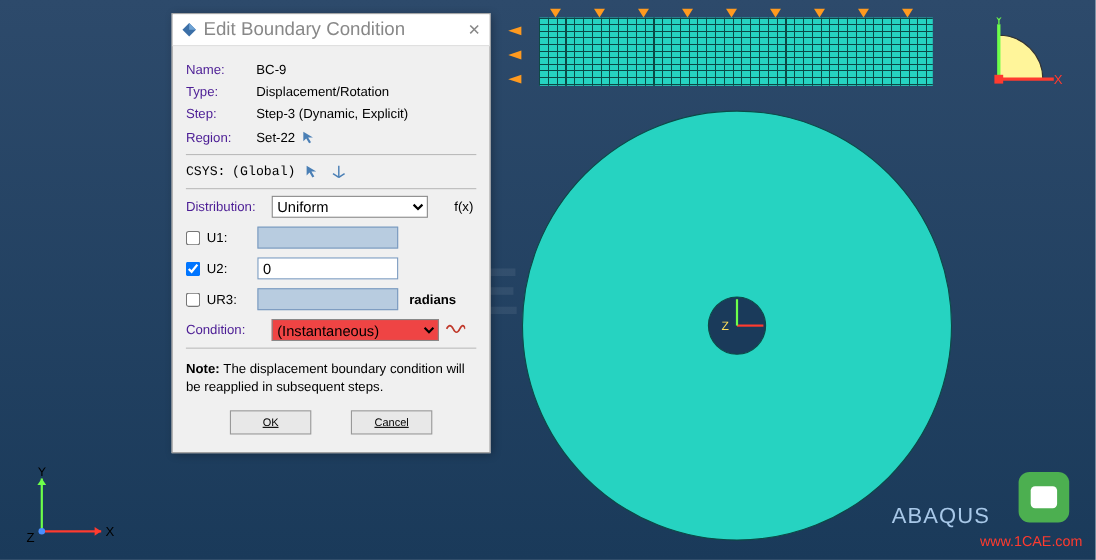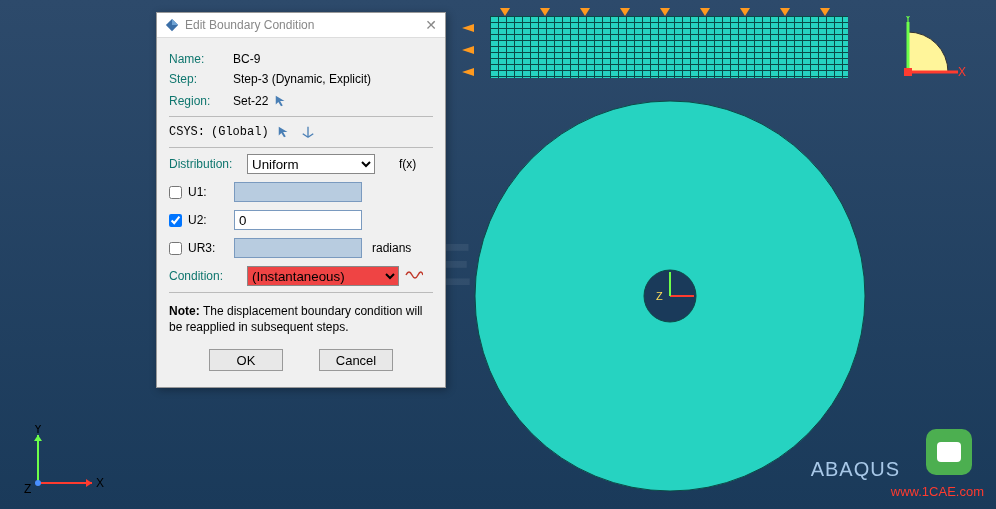--- a/index.html
+++ b/index.html
@@ -1,42 +1,42 @@
 <!DOCTYPE html>
 <html><head>
 <meta charset="utf-8">
 <style>
 * { box-sizing: border-box; margin: 0; padding: 0; }
 body { font-family: "Segoe UI", Arial, sans-serif; font-size: 12px; background: linear-gradient(to bottom, #2d4a6b, #1a3a5a); width: 996px; height: 509px; position: relative; overflow: hidden; }
 .dialog { position: absolute; left: 156px; top: 12px; width: 290px; background: #f0f0f0; border: 1px solid #999; box-shadow: 2px 2px 8px rgba(0,0,0,0.3); }
 .titlebar { display: flex; align-items: center; justify-content: space-between; padding: 4px 8px; background: #fff; border-bottom: 1px solid #ddd; }
-.titlebar-left { display: flex; align-items: center; gap: 6px; color: #888; font-size: 12px; }
+.titlebar-left { display: flex; align-items: center; gap: 6px; color: #888; font-size: 17px; }
 .titlebar-icon { width: 14px; height: 14px; }
 .close-x { color: #888; cursor: pointer; font-size: 14px; }
 .dialog-body { padding: 8px 12px; }
 .row { display: flex; align-items: center; margin: 6px 0; }
-.label { width: 64px; color: #0f766e; }
+.label { width: 64px; color: #4c1d95; }
 .val { color: #000; }
 .sep { border: none; border-top: 1px solid #bbb; margin: 6px 0; }
 .csys-row { display: flex; align-items: center; gap: 6px; font-family: Liberation Mono, monospace; }
 .icon-btn { width: 18px; height: 18px; display: inline-flex; align-items: center; justify-content: center; cursor: pointer; }
-.distribution-row select { width: 128px; height: 20px; background: #fff; border: 1px solid #888; }
+.distribution-row select { width: 142px; height: 20px; background: #fff; border: 1px solid #888; }
 .fx { margin-left: 24px; }
 .field-row { display: flex; align-items: center; margin: 8px 0; gap: 4px; }
 .field-row input[type="checkbox"] { margin-right: 2px; }
 .field-label { width: 42px; }
 .field-input { width: 128px; height: 20px; background: #b8cce0; border: 1px solid #7a9abf; padding: 0 4px; }
 .field-input.white { background: #fff; }
-.unit { margin-left: 6px; }
+.unit { margin-left: 6px; font-weight: bold; }
 .amp-row select { width: 152px; height: 20px; background: #ef4444; border: 1px solid #888; }
 .wave-icon { margin-left: 6px; color: #c00; }
 .note { margin: 10px 0 14px 0; line-height: 1.35; }
 .note b { font-weight: bold; }
 .btn-row { display: flex; justify-content: center; gap: 36px; margin-bottom: 8px; }
-.btn { width: 74px; height: 22px; background: #e8e8e8; border: 1px solid #999; cursor: pointer; font-size: 13px; }
+.btn { width: 74px; height: 22px; background: #e8e8e8; border: 1px solid #999; cursor: pointer; font-size: 10px; text-decoration: underline; }
 .cursor-icon { color: #4a7fb5; margin-left: 4px; }
 
 
 .beam-mesh { position: absolute; left: 490px; top: 16px; width: 358px; height: 62px; background: #26d3c1; }
 .beam-grid { position: absolute; inset: 0; }
 .beam-grid::before { content: ""; position: absolute; inset: 0;
   background-image: repeating-linear-gradient(to right, #0b4a47 0 1px, transparent 1px 8px),
                     repeating-linear-gradient(to bottom, #0b4a47 0 1px, transparent 1px 6px); }
 .arrow-l { position: absolute; width: 0; height: 0; border-top: 4px solid transparent; border-bottom: 4px solid transparent; border-right: 12px solid #ff9a1f; }
 .arrow-l.a1 { left: 462px; top: 24px; } .arrow-l.a2 { left: 462px; top: 46px; } .arrow-l.a3 { left: 462px; top: 68px; }
@@ -128,20 +128,24 @@
           <polygon points="8,1 15,8 8,8" fill="#6fa3d4"></polygon>
         </svg>
       <span>Edit Boundary Condition</span>
     </div>
     <span class="close-x">✕</span>
   </div>
   <div class="dialog-body">
     <div class="row">
         <span class="label">Name:</span>
         <span class="val">BC-9</span>
+      </div>
+    <div class="row">
+        <span class="label">Type:</span>
+        <span class="val">Displacement/Rotation</span>
       </div>
     <div class="row">
         <span class="label">Step:</span>
         <span class="val">Step-3 (Dynamic, Explicit)</span>
       </div>
     <div class="row">
         <span class="label">Region:</span>
         <span class="val">Set-22</span>
       <span class="icon-btn cursor-icon">
         <svg width="14" height="14" viewBox="0 0 16 16">

